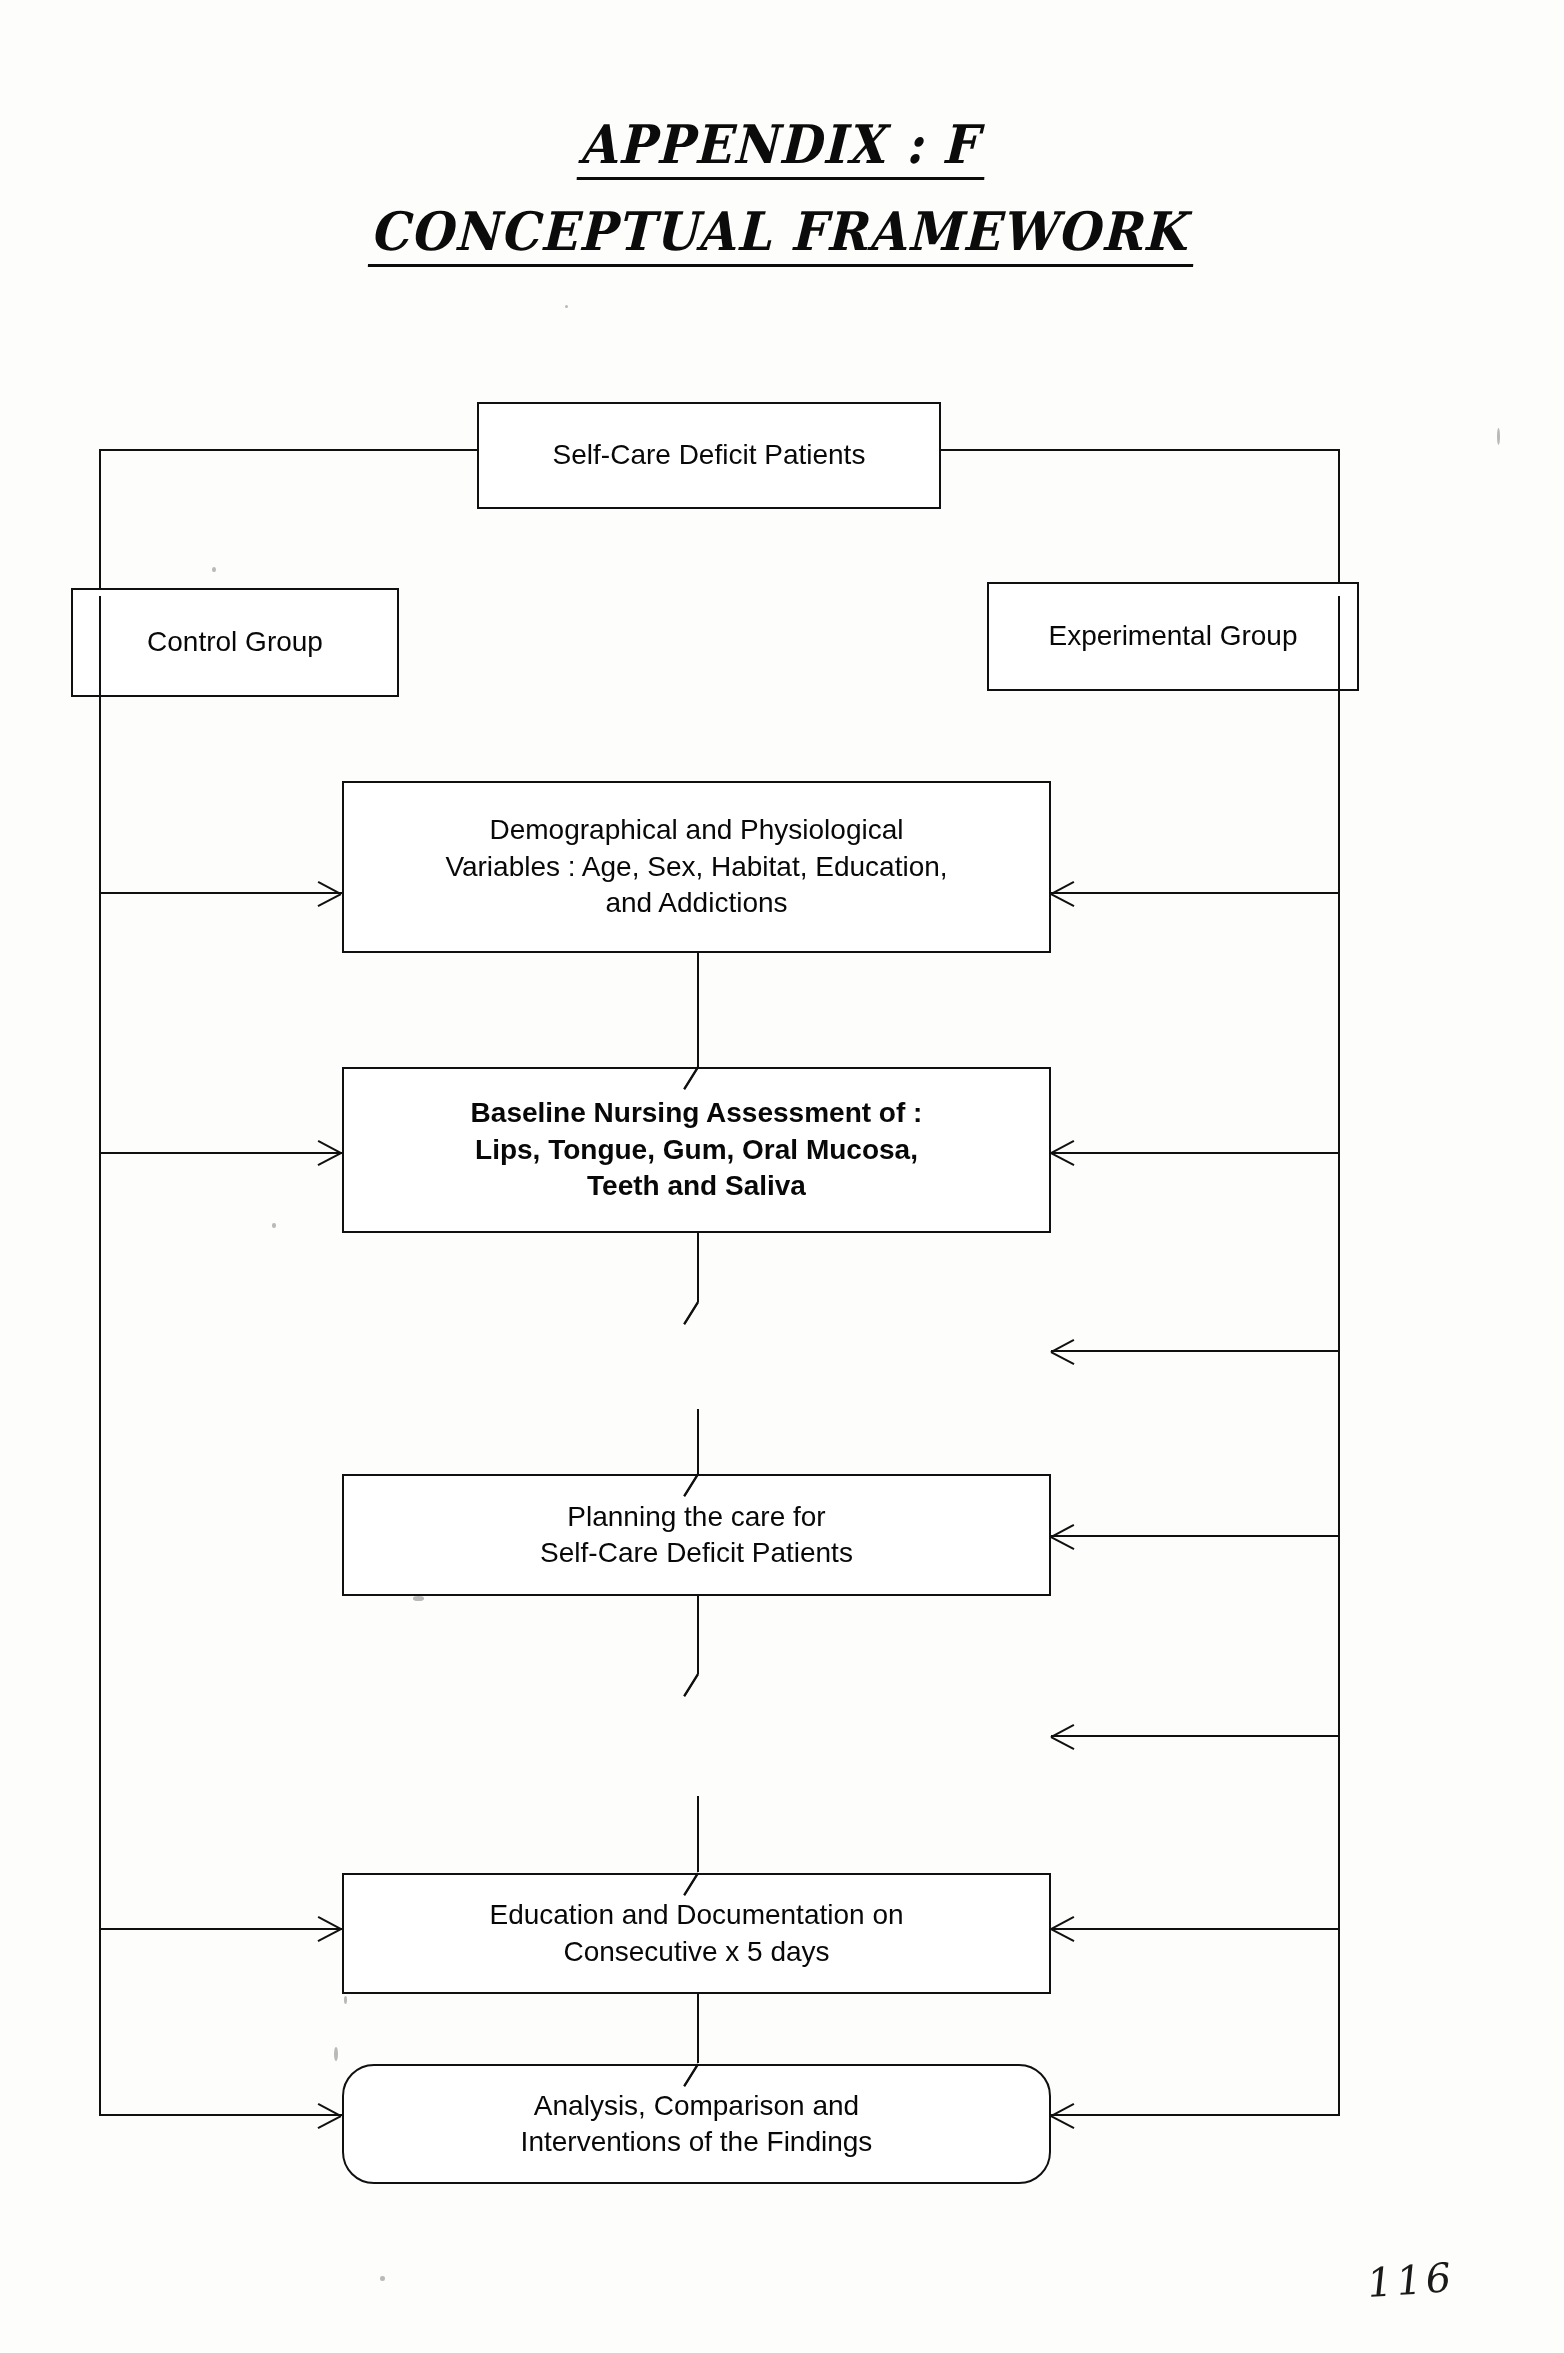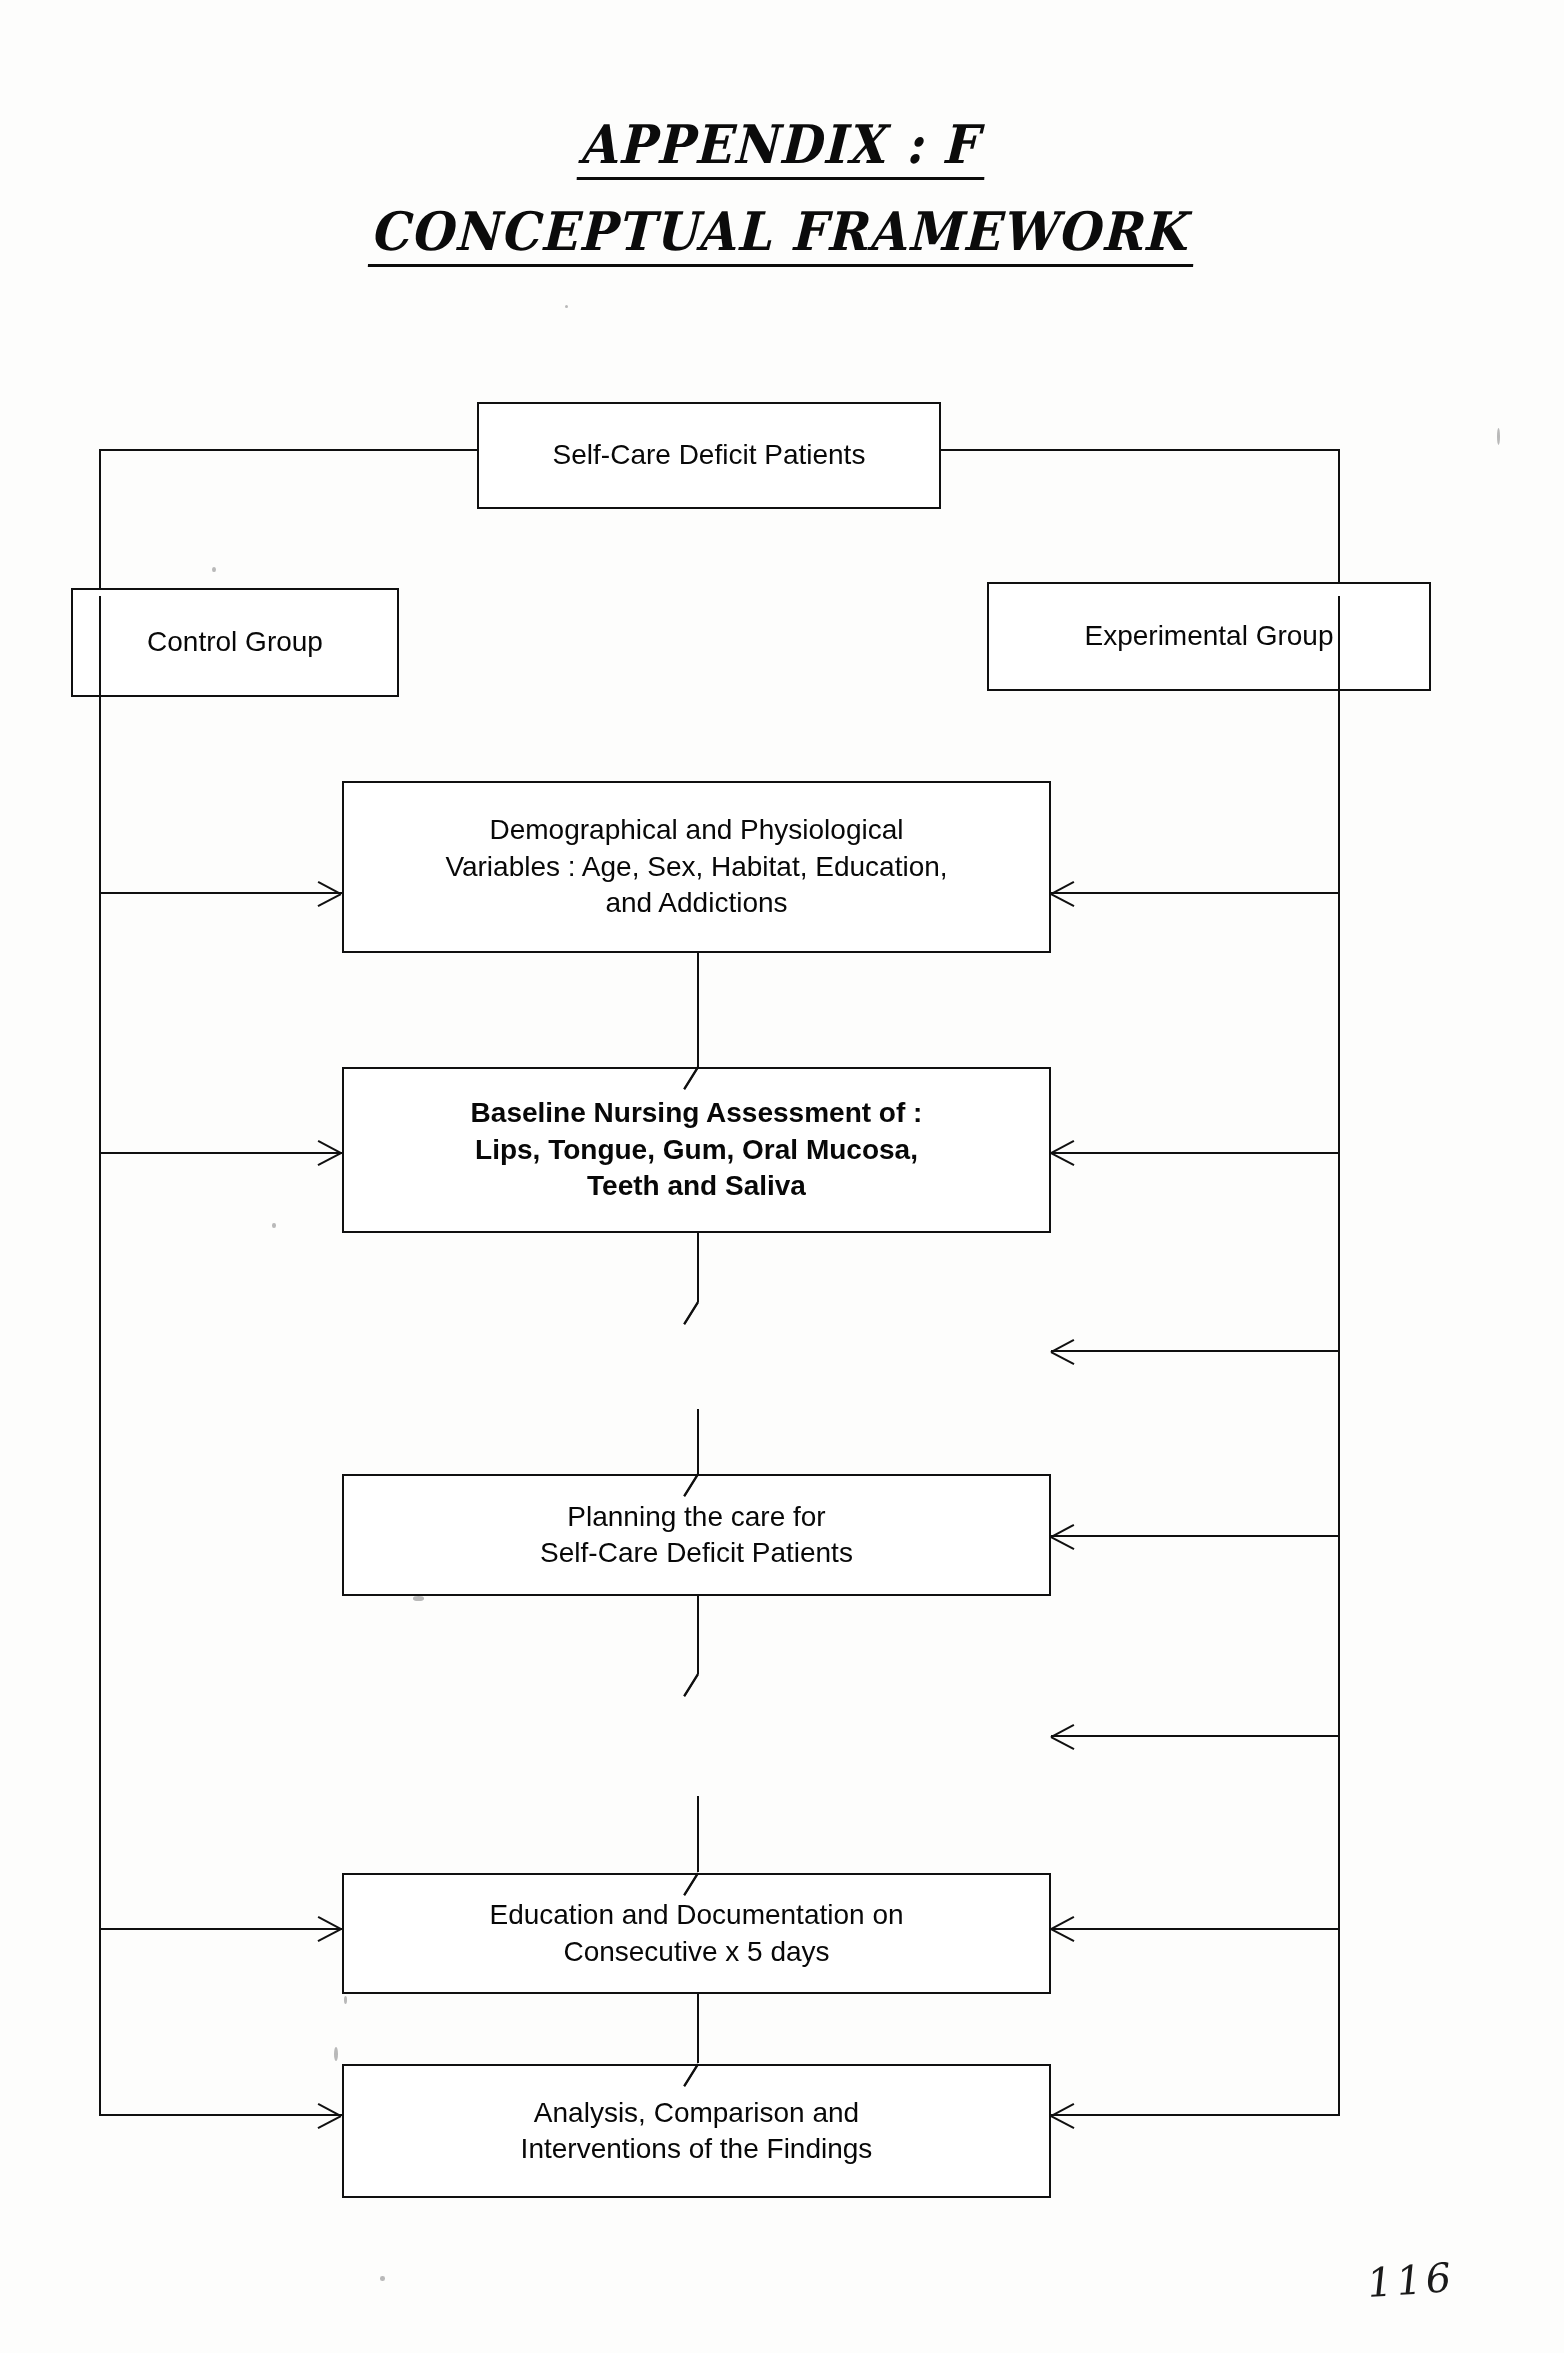--- a/index.html
+++ b/index.html
@@ -129,21 +129,21 @@
   <div class="hline" style="left:99px; top:449px; width:380px;"></div>
   <div class="vline" style="left:99px; top:449px; height:147px;"></div>
 
   <div class="hline" style="left:939px; top:449px; width:401px;"></div>
   <div class="vline" style="left:1338px; top:449px; height:147px;"></div>
 
   <div class="fbox" style="left:71px; top:588px; width:328px; height:109px;">
     <span class="txt">Control Group</span>
   </div>
 
-  <div class="fbox" style="left:987px; top:582px; width:444px; height:109px;">
+  <div class="fbox" style="left:987px; top:582px; width:372px; height:109px;">
     <span class="txt">Experimental Group</span>
   </div>
 
   <div class="vline" style="left:99px; top:596px; height:1520px;"></div>
 
   <div class="vline" style="left:1338px; top:596px; height:1520px;"></div>
 
   <div class="fbox" style="left:342px; top:781px; width:709px; height:172px;">
     <span class="txt">
       <span>Demographical and Physiological</span><br>
@@ -169,21 +169,21 @@
   </div>
 
 
   <div class="fbox" style="left:342px; top:1873px; width:709px; height:121px;">
     <span class="txt">
       <span>Education and Documentation on</span><br>
       <span>Consecutive x 5 days</span>
     </span>
   </div>
 
-  <div class="fbox" style="left:342px; top:2064px; width:709px; height:134px;">
+  <div class="fbox" style="left:342px; top:2064px; width:709px; height:120px;border-radius:32px;">
     <span class="txt">
       <span>Analysis, Comparison and</span><br>
       <span>Interventions of the Findings</span>
     </span>
   </div>
 
   <div class="vline" style="left:697px; top:953px; height:114px;"></div>
   <div class="arr arr-down" style="left:698px; top:1066px;">
     <span></span>
       <span></span>

